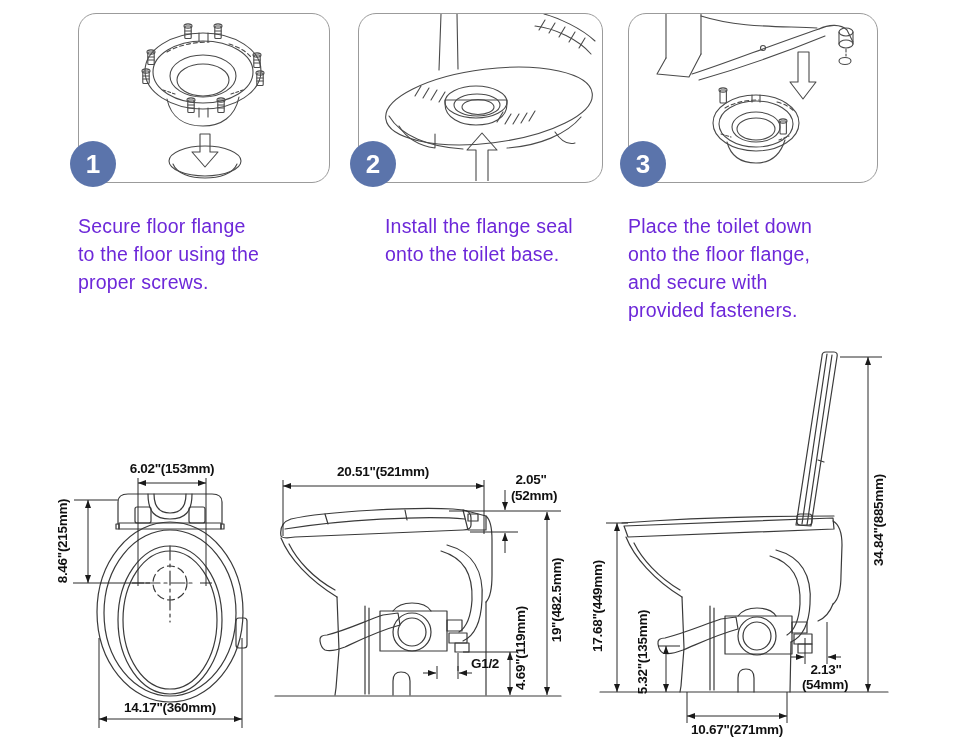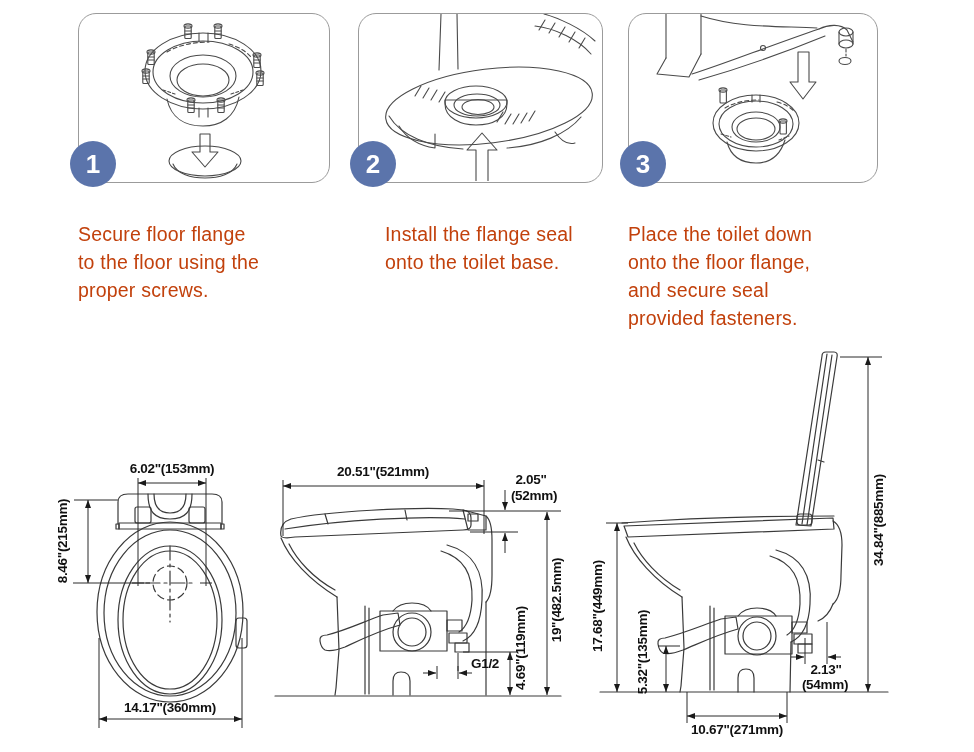--- a/index.html
+++ b/index.html
@@ -12,22 +12,22 @@
     position:absolute; top:13px; height:170px;
     border:1.6px solid #9b9b9b; border-radius:18px; background:#fff;
   }
   .step-card svg { position:absolute; left:0; top:0; }
   .badge {
     position:absolute; width:46px; height:46px; border-radius:50%;
     background:#5b74ab; color:#ffffff; font-weight:bold; font-size:26px;
     display:flex; align-items:center; justify-content:center; z-index:3;
   }
   .caption {
-    position:absolute; top:220px; width:258px;
-    font-size:19.5px; line-height:28px; color:#c2410c;
+    position:absolute; top:212px; width:258px;
+    font-size:19.5px; line-height:28px; color:#6d28d9;
     white-space:pre-line; letter-spacing:0.2px;
   }
   .drawing { position:absolute; }
   .draw path, .draw line, .draw ellipse, .draw circle, .draw rect, .draw polyline {
     fill:none; stroke:#3a3a3a; stroke-width:1.2; stroke-linecap:round; stroke-linejoin:round;
   }
   .dims line, .dims path { fill:none; stroke:#2a2a2a; stroke-width:1; }
   .dimtext {
     font-family:"Liberation Sans","DejaVu Sans",sans-serif;
     font-size:13.5px; font-weight:bold; fill:#111; letter-spacing:-0.3px;
@@ -185,21 +185,21 @@
         <rect x="151" y="107" width="6.4" height="13" rx="1" fill="#5d8cc6" stroke="#2d5c94" stroke-width="1"></rect>
         <ellipse cx="154" cy="107" rx="4" ry="2.1" fill="#93b8e0" stroke="#2d5c94" stroke-width="1"></ellipse>
       </g>
     </svg>
     <div class="badge" style="left:-9px; top:127px;">
       <span>3</span>
     </div>
   </div>
   <p class="caption" style="left:628px;">Place the toilet down
 onto the floor flange,
-and secure seal
+and secure with
 provided fasteners.</p>
 
   <svg class="drawing" style="left:40px; top:450px;" width="220" height="292" viewBox="0 0 220 292">
     <defs>
       <marker id="arrT" markerUnits="userSpaceOnUse" markerWidth="9" markerHeight="8" refX="8" refY="4" orient="auto-start-reverse">
         <path d="M0,1 L8,4 L0,7 Z" fill="#1a1a1a"></path>
       </marker>
     </defs>
     <g class="draw">
       <ellipse cx="130" cy="162" rx="73" ry="90"></ellipse>

